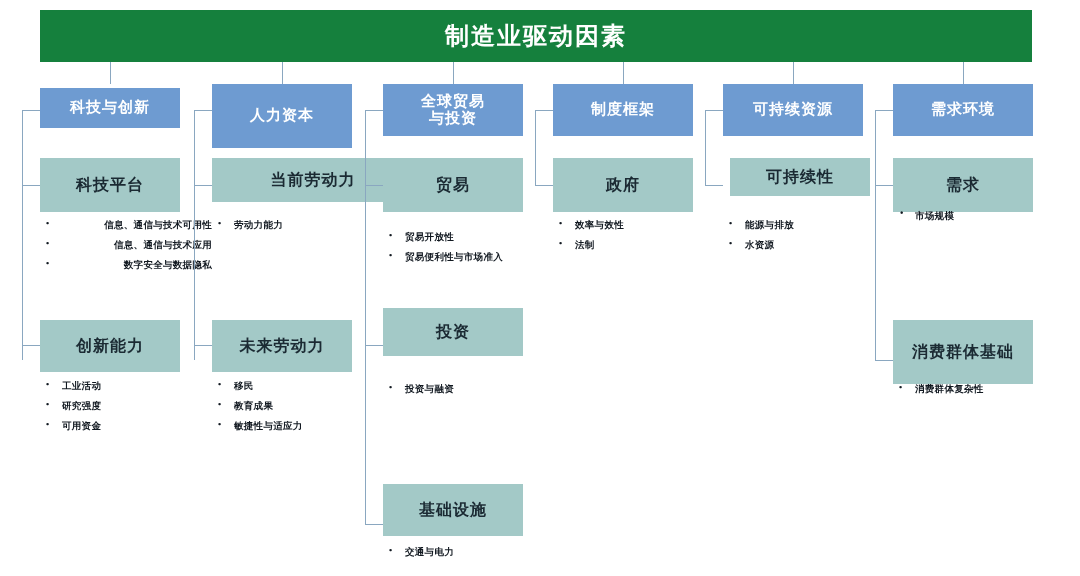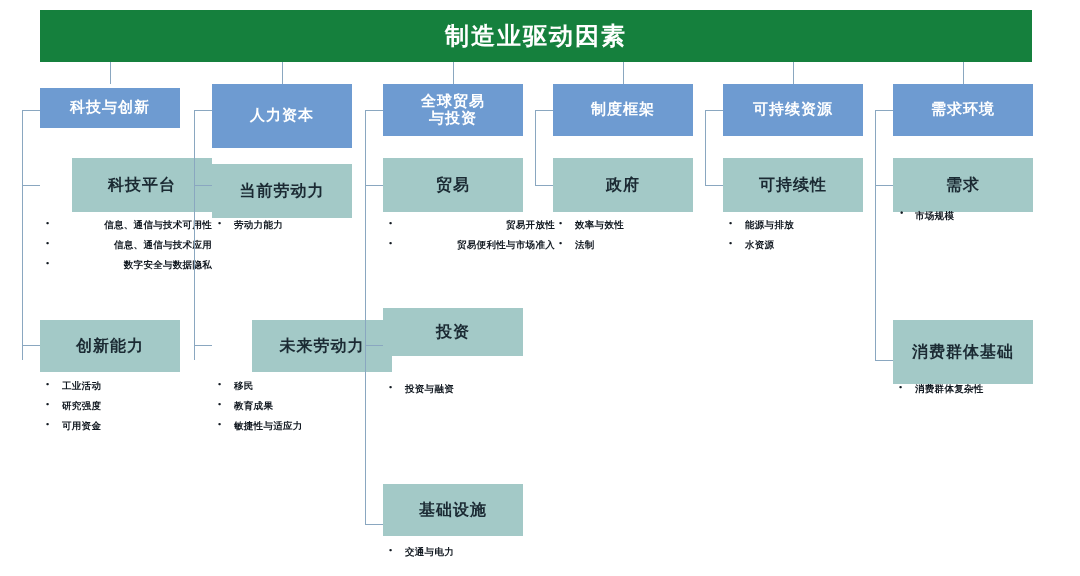--- a/index.html
+++ b/index.html
@@ -77,21 +77,21 @@
 
     <div class="bracket" style="left:-18px;top:110px;height:250px;"></div>
     <div class="stub" style="left:-18px;top:110px;width:18px;"></div>
     <div class="stub" style="left:-18px;top:185px;width:18px;"></div>
     <div class="stub" style="left:-18px;top:345px;width:18px;"></div>
 
     <div class="box cat" style="top:88px;height:40px;">
       <span>科技与创新</span>
     </div>
 
-    <div class="box sub" style="top:158px;height:54px;margin-left:32px;">
+    <div class="box sub" style="top:158px;height:54px;">
       <span>科技平台</span>
     </div>
     <div class="bullets" style="top:219px;text-align:right;">
       <div class="li">信息、通信与技术可用性</div>
       <div class="li">信息、通信与技术应用</div>
       <div class="li">数字安全与数据隐私</div>
     </div>
 
     <div class="box sub" style="top:320px;height:52px;">
       <span>创新能力</span>
@@ -106,28 +106,28 @@
   <div class="col" style="left:212px;">
     <div class="bracket" style="left:-18px;top:110px;height:250px;"></div>
     <div class="stub" style="left:-18px;top:110px;width:18px;"></div>
     <div class="stub" style="left:-18px;top:185px;width:18px;"></div>
     <div class="stub" style="left:-18px;top:345px;width:18px;"></div>
 
     <div class="box cat" style="top:84px;height:64px;">
       <span>人力资本</span>
     </div>
 
-    <div class="box sub" style="top:164px;height:54px;">
+    <div class="box sub" style="top:158px;height:44px;padding-left:31px;">
       <span>当前劳动力</span>
     </div>
     <div class="bullets" style="top:219px;">
       <div class="li">劳动力能力</div>
     </div>
 
-    <div class="box sub" style="top:320px;height:52px;margin-left:40px;">
+    <div class="box sub" style="top:320px;height:52px;">
       <span>未来劳动力</span>
     </div>
     <div class="bullets" style="top:380px;">
       <div class="li">移民</div>
       <div class="li">教育成果</div>
       <div class="li">敏捷性与适应力</div>
     </div>
   </div>
 
   <div class="col" style="left:383px;">
@@ -138,21 +138,21 @@
     <div class="stub" style="left:-18px;top:524px;width:18px;"></div>
 
     <div class="box cat" style="top:84px;height:52px;flex-direction:column;">
       <span>全球贸易</span>
       <span>与投资</span>
     </div>
 
     <div class="box sub" style="top:158px;height:54px;">
       <span>贸易</span>
     </div>
-    <div class="bullets" style="top:219px;text-align:right;">
+    <div class="bullets" style="top:231px;">
       <div class="li">贸易开放性</div>
       <div class="li">贸易便利性与市场准入</div>
     </div>
 
     <div class="box sub" style="top:308px;height:48px;">
       <span>投资</span>
     </div>
     <div class="bullets" style="top:383px;">
       <div class="li">投资与融资</div>
     </div>
@@ -185,21 +185,21 @@
 
   <div class="col" style="left:723px;">
     <div class="bracket" style="left:-18px;top:110px;height:75px;"></div>
     <div class="stub" style="left:-18px;top:110px;width:18px;"></div>
     <div class="stub" style="left:-18px;top:185px;width:18px;"></div>
 
     <div class="box cat" style="top:84px;height:52px;align-items:center;">
       <span>可持续资源</span>
     </div>
 
-    <div class="box sub" style="top:158px;height:54px;">
+    <div class="box sub" style="top:158px;height:38px;margin-left:7px;">
       <span>可持续性</span>
     </div>
     <div class="bullets" style="top:219px;">
       <div class="li">能源与排放</div>
       <div class="li">水资源</div>
     </div>
   </div>
 
   <div class="col" style="left:893px;">
     <div class="bracket" style="left:-18px;top:110px;height:250px;"></div>

